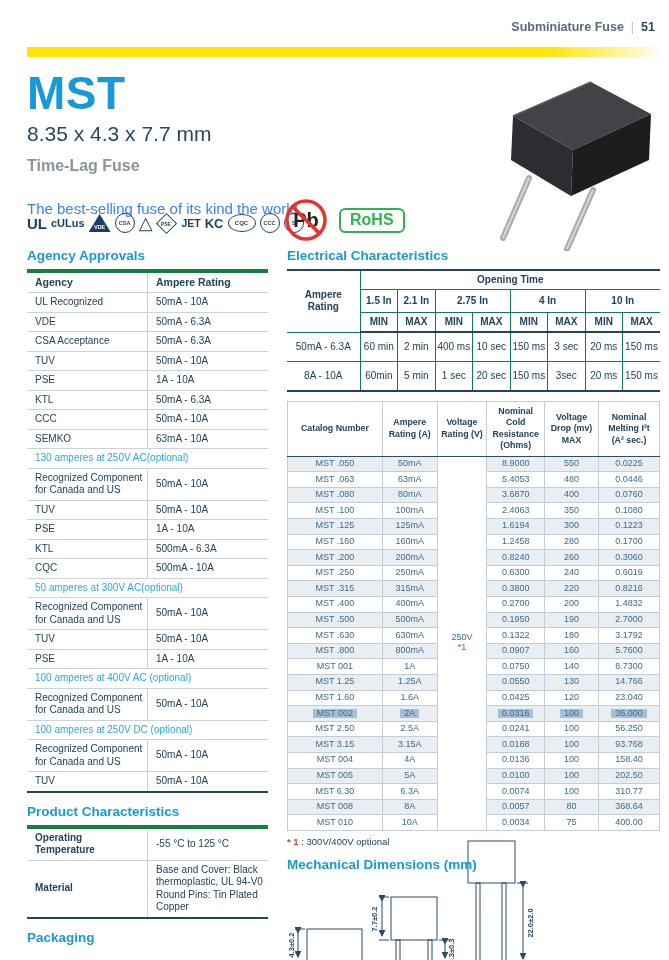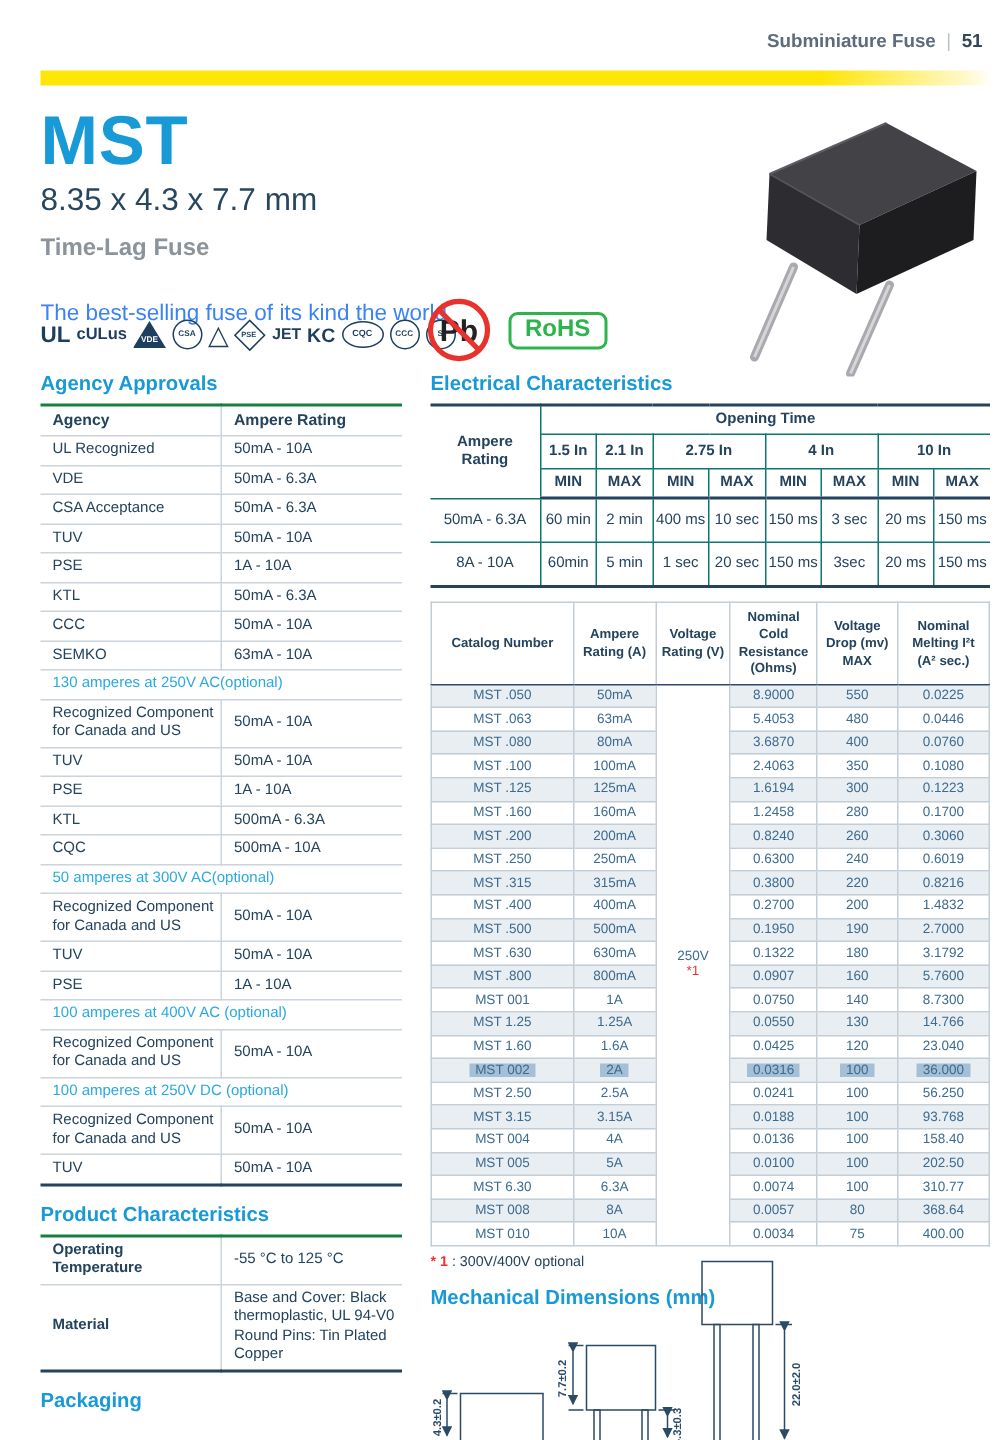--- a/index.html
+++ b/index.html
@@ -46,21 +46,21 @@
   .photo{position:absolute;right:6px;top:66px;width:208px;height:185px;}
 
   
   .col-l{position:absolute;left:27px;top:248px;width:241px;}
   .col-r{position:absolute;left:287px;top:248px;width:373px;}
   .sec-h{color:#189ad6;font-weight:bold;font-size:13.5px;margin:0 0 6px 0;}
   .sec-h.gap{margin-top:11px;}
 
   
   table{border-collapse:collapse;width:100%;}
-  .ltab{border-top:2px solid #15803d;border-bottom:2px solid #24435d;font-size:10px;}
+  .ltab{border-top:4px solid #15803d;border-bottom:2px solid #24435d;font-size:10px;}
   .ltab th{font-size:10.5px;font-weight:bold;text-align:left;}
   .ltab th,.ltab td{padding:3px 4px 3px 8px;border-bottom:1px solid #ccd4db;line-height:1.25;}
   .ltab th:first-child,.ltab td:first-child{border-right:1px solid #ccd4db;}
   .ltab tr.section td{color:#2aa9e0;border-right:none;}
   .ltab .lbl{font-weight:bold;}
 
   
   .etab{border-top:2px solid #24435d;border-bottom:2px solid #24435d;font-size:10px;text-align:center;}
   .etab th,.etab td{border:1px solid #0f766e;padding:3px 1px;line-height:1.2;}
   .etab tr>*:first-child{border-left:none;}

